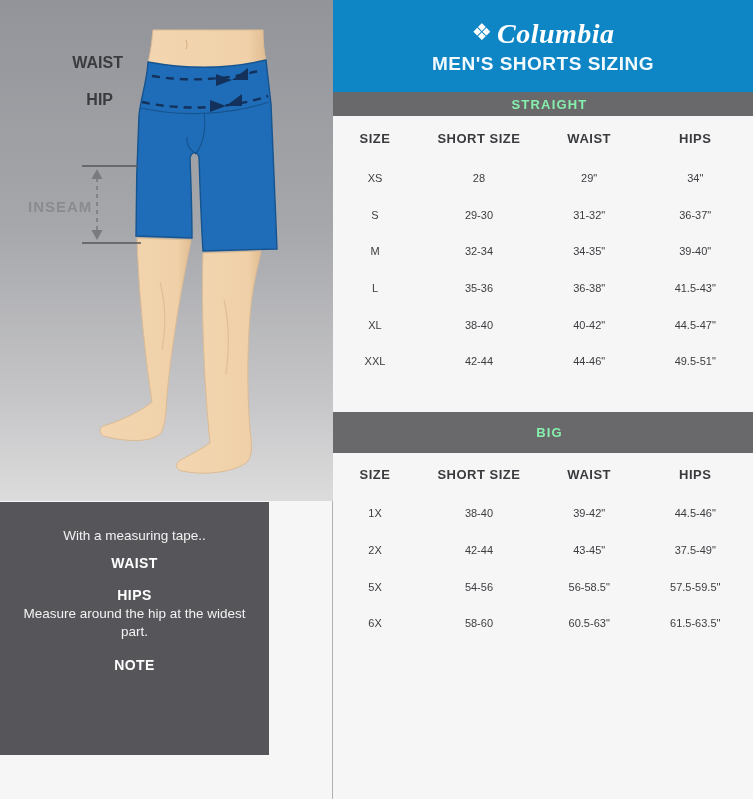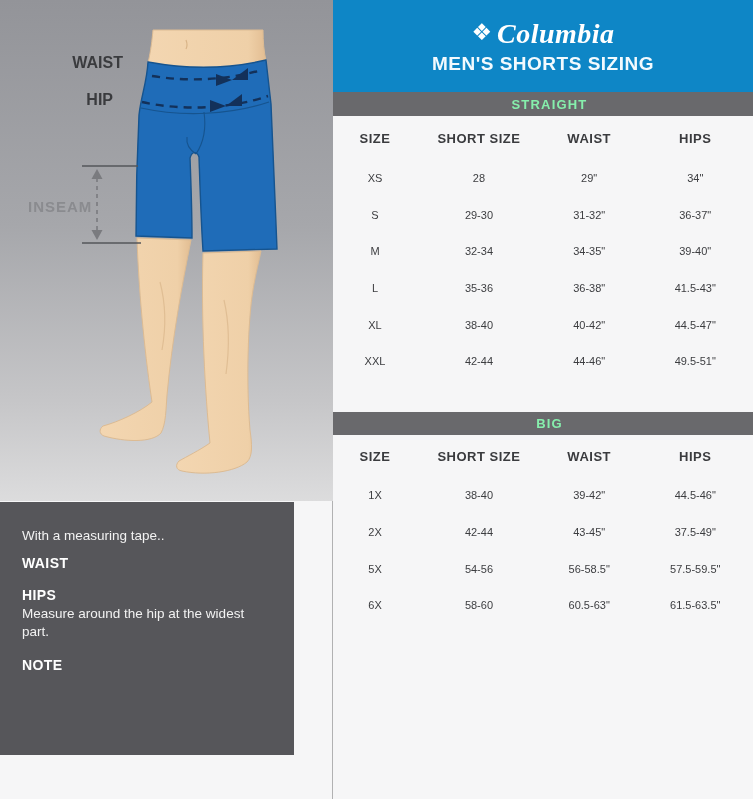--- a/index.html
+++ b/index.html
@@ -4,36 +4,36 @@
 <style>
   html,body{margin:0;padding:0;}
   body{font-family:"Liberation Sans",sans-serif;background:#e9e9ea;}
   .page{position:relative;width:753px;height:799px;background:#f6f6f7;overflow:hidden;}
 
   
   .left-col{position:absolute;left:0;top:0;width:333px;height:799px;background:#f6f6f7;border-right:1px solid rgba(0,0,0,.28);box-sizing:border-box;}
   .illustration{position:absolute;left:0;top:0;width:333px;height:501px;background:linear-gradient(180deg,#939499 0%,#a6a7ab 45%,#c6c6c8 80%,#dcdcdd 100%);}
   .illustration svg{display:block;}
 
-  .info-panel{position:absolute;left:0;top:502px;width:294px;height:253px;background:#56565a;box-sizing:border-box;padding:26px 22px 0 22px;color:#f2f2f2;}
+  .info-panel{position:absolute;left:0;top:502px;width:269px;height:253px;background:#56565a;box-sizing:border-box;padding:26px 22px 0 22px;color:#f2f2f2;text-align:center;}
   .info-intro{font-size:13.5px;margin:0 0 12px 0;}
   .info-h{font-size:14px;font-weight:bold;letter-spacing:.4px;margin:12px 0 2px 0;color:#ffffff;}
   .info-b{font-size:13.5px;line-height:1.32;margin:0;max-width:292px;}
 
   
   .right-col{position:absolute;left:333px;top:0;width:420px;height:799px;background:#f6f6f7;display:flex;flex-direction:column;}
   .brand-header{height:92px;background:#0e86c6;display:flex;flex-direction:column;align-items:center;justify-content:center;gap:3px;flex:0 0 auto;}
   .brand-line{display:flex;align-items:center;gap:5px;color:#ffffff;}
   .diamond{font-size:23px;line-height:1;transform:translateY(-1px);}
   .brand-name{font-family:"Liberation Serif",serif;font-weight:bold;font-size:28px;letter-spacing:.5px;font-style:italic;}
   .sizing-title{color:#f2fafe;font-weight:bold;font-size:19px;letter-spacing:.5px;}
 
   .section-bar{background:#69696c;color:#86efac;font-weight:bold;font-size:13px;letter-spacing:1.2px;display:flex;align-items:center;justify-content:center;flex:0 0 auto;padding-left:13px;}
   .bar-straight{height:24px;}
-  .bar-big{height:23px;}
+  .bar-big{height:41px;}
 
   .size-table{width:100%;flex:0 0 auto;}
   .table-straight{height:296px;box-sizing:border-box;}
   .table-big{flex:1 1 auto;}
   .trow{display:grid;grid-template-columns:20% 29.5% 23% 27.5%;align-items:center;height:36.6px;}
   .table-big .trow{height:36.7px;}
   .trow.thead{height:44px;}
   .table-big .trow.thead{height:42px;}
   .tcell{text-align:center;font-size:11px;color:#3c3d40;}
   .thead .tcell{font-weight:bold;font-size:13px;letter-spacing:.5px;color:#3a3b3e;}

